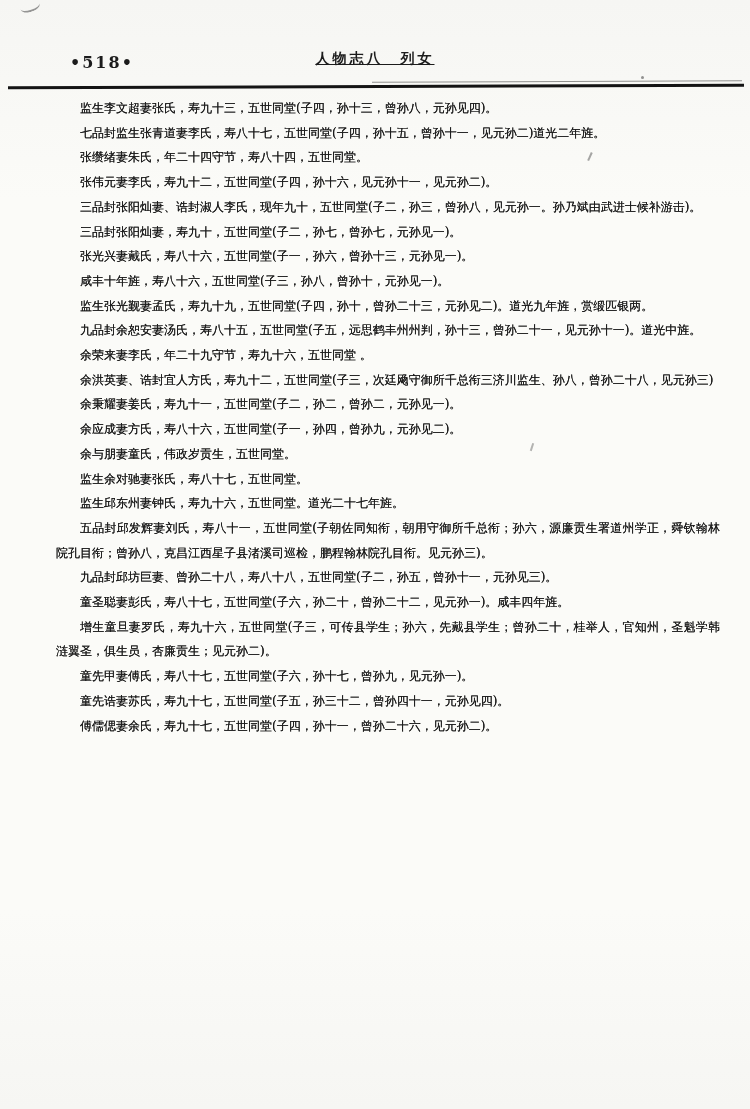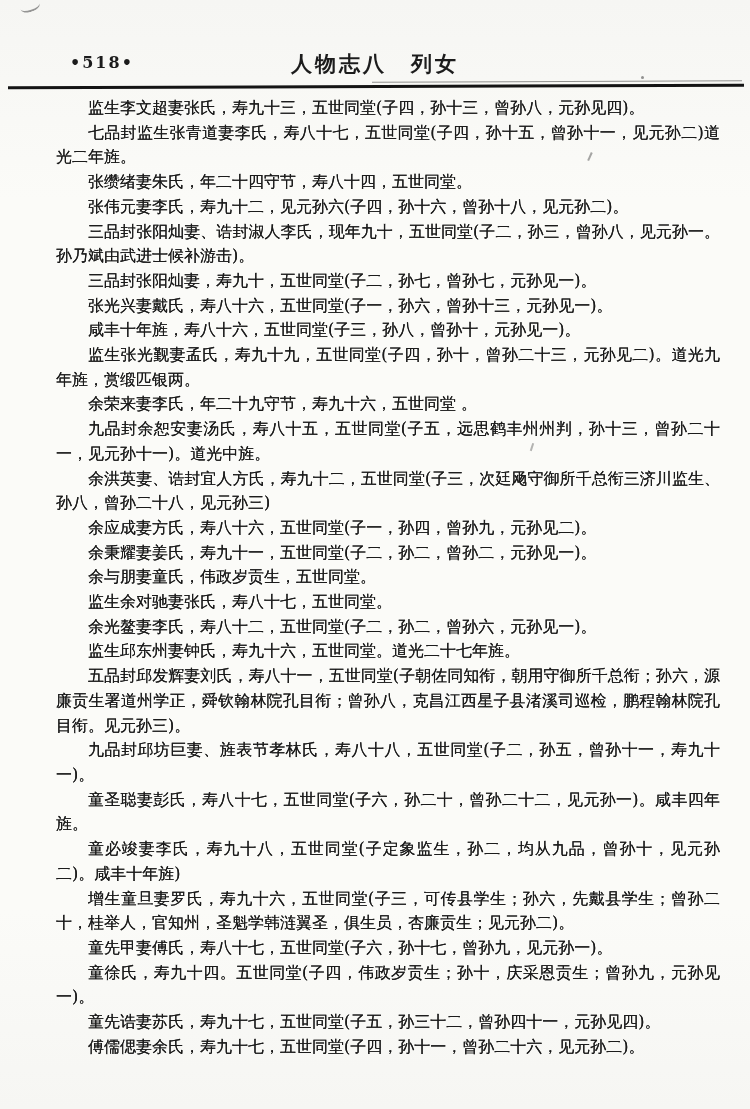--- a/index.html
+++ b/index.html
@@ -4,26 +4,26 @@
 <style>
   html,body{margin:0;padding:0;background:#e9e9e7;}
   .page{
     position:relative;width:750px;height:1109px;margin:0 auto;
     background:linear-gradient(180deg,#f6f6f3 0%,#fbfbf8 18%,#fbfbf8 82%,#f6f6f3 100%);
     font-family:"DejaVu Serif","Liberation Serif",serif;
     color:#1c1c1c;overflow:hidden;
   }
   .header{position:absolute;top:50px;left:0;right:0;height:26px;}
   .pagenum{position:absolute;left:70px;top:3px;font-size:16px;letter-spacing:2px;font-weight:600;}
-  .title{position:absolute;left:0;right:0;top:0;text-align:center;font-size:21px;letter-spacing:3px;font-weight:700;}
+  .title{position:absolute;left:0;right:0;top:0;text-align:center;font-size:14px;letter-spacing:3px;font-weight:700;text-decoration:underline;}
   .rule{position:absolute;top:85px;left:8px;width:736px;height:3px;background:#141414;transform:rotate(-0.18deg);}
   .rule-thin{position:absolute;top:81px;left:372px;width:370px;height:1px;background:rgba(20,20,20,.45);transform:rotate(-0.2deg);}
   .body{position:absolute;top:96px;left:56px;width:664px;}
   p.rec{
-    margin:0;font-size:16px;line-height:24.7px;
+    margin:0;font-size:12px;line-height:24.7px;
     text-align:justify;text-justify:inter-ideograph;
     text-indent:2em;letter-spacing:0;
     text-shadow:0 0 0.4px currentColor;
   }
   .artifact{position:absolute;pointer-events:none;}
   .a1{left:20px;top:1px;width:20px;height:9px;border-bottom:2px solid rgba(70,70,70,.55);border-radius:50%;transform:rotate(-18deg);}
   .a2{left:589px;top:152px;width:1.5px;height:9px;background:rgba(80,80,80,.5);transform:rotate(24deg);}
   .a3{left:531px;top:443px;width:1.5px;height:8px;background:rgba(90,90,90,.45);transform:rotate(18deg);}
   .a4{left:641px;top:76px;width:3px;height:3px;background:rgba(60,60,60,.55);border-radius:50%;}
 </style>
@@ -40,38 +40,35 @@
     <span class="pagenum">•518•</span>
     <span class="title">人物志八　列女</span>
   </div>
   <div class="rule-thin"></div>
   <div class="rule"></div>
 
   <div class="body">
       <p class="rec">监生李文超妻张氏，寿九十三，五世同堂(子四，孙十三，曾孙八，元孙见四)。</p>
       <p class="rec">七品封监生张青道妻李氏，寿八十七，五世同堂(子四，孙十五，曾孙十一，见元孙二)道光二年旌。</p>
       <p class="rec">张缵绪妻朱氏，年二十四守节，寿八十四，五世同堂。</p>
-      <p class="rec">张伟元妻李氏，寿九十二，见元孙六(子四，孙十六，曾孙十八，见元孙二)。</p>
+      <p class="rec">张伟元妻李氏，寿九十二，五世同堂(子四，孙十六，见元孙十一，见元孙二)。</p>
       <p class="rec">三品封张阳灿妻、诰封淑人李氏，现年九十，五世同堂(子二，孙三，曾孙八，见元孙一。孙乃斌由武进士候补游击)。</p>
       <p class="rec">三品封张阳灿妻，寿九十，五世同堂(子二，孙七，曾孙七，元孙见一)。</p>
       <p class="rec">张光兴妻戴氏，寿八十六，五世同堂(子一，孙六，曾孙十三，元孙见一)。</p>
       <p class="rec">咸丰十年旌，寿八十六，五世同堂(子三，孙八，曾孙十，元孙见一)。</p>
       <p class="rec">监生张光觐妻孟氏，寿九十九，五世同堂(子四，孙十，曾孙二十三，元孙见二)。道光九年旌，赏缎匹银两。</p>
+      <p class="rec">九品封余恕安妻汤氏，寿八十五，五世同堂(子五，远思鹤丰州州判，孙十三，曾孙二十一，见元孙十一)。道光中旌。</p>
       <p class="rec">余荣来妻李氏，年二十九守节，寿九十六，五世同堂 。</p>
-      <p class="rec">九品封余恕安妻汤氏，寿八十五，五世同堂(子五，远思鹤丰州州判，孙十三，曾孙二十一，见元孙十一)。道光中旌。</p>
       <p class="rec">余洪英妻、诰封宜人方氏，寿九十二，五世同堂(子三，次廷飏守御所千总衔三济川监生、孙八，曾孙二十八，见元孙三)</p>
+      <p class="rec">余秉耀妻姜氏，寿九十一，五世同堂(子二，孙二，曾孙二，元孙见一)。</p>
       <p class="rec">余应成妻方氏，寿八十六，五世同堂(子一，孙四，曾孙九，元孙见二)。</p>
-      <p class="rec">余秉耀妻姜氏，寿九十一，五世同堂(子二，孙二，曾孙二，元孙见一)。</p>
       <p class="rec">余与朋妻童氏，伟政岁贡生，五世同堂。</p>
       <p class="rec">监生余对驰妻张氏，寿八十七，五世同堂。</p>
-      <p class="rec">余光鳌妻李氏，寿八十二，五世同堂(子二，孙二，曾孙六，元孙见一)。</p>
       <p class="rec">监生邱东州妻钟氏，寿九十六，五世同堂。道光二十七年旌。</p>
       <p class="rec">五品封邱发辉妻刘氏，寿八十一，五世同堂(子朝佐同知衔，朝用守御所千总衔；孙六，源廉贡生署道州学正，舜钦翰林院孔目衔；曾孙八，克昌江西星子县渚溪司巡检，鹏程翰林院孔目衔。见元孙三)。</p>
-      <p class="rec">九品封邱坊巨妻、旌表节孝林氏，寿八十八，五世同堂(子二，孙五，曾孙十一，寿九十一)。</p>
+      <p class="rec">九品封邱坊巨妻、曾孙二十八，寿八十八，五世同堂(子二，孙五，曾孙十一，元孙见三)。</p>
       <p class="rec">童圣聪妻彭氏，寿八十七，五世同堂(子六，孙二十，曾孙二十二，见元孙一)。咸丰四年旌。</p>
-      <p class="rec">童必竣妻李氏，寿九十八，五世同堂(子定象监生，孙二，均从九品，曾孙十，见元孙二)。咸丰十年旌)</p>
       <p class="rec">增生童旦妻罗氏，寿九十六，五世同堂(子三，可传县学生；孙六，先戴县学生；曾孙二十，桂举人，官知州，圣魁学韩涟翼圣，俱生员，杏廉贡生；见元孙二)。</p>
       <p class="rec">童先甲妻傅氏，寿八十七，五世同堂(子六，孙十七，曾孙九，见元孙一)。</p>
-      <p class="rec">童徐氏，寿九十四。五世同堂(子四，伟政岁贡生；孙十，庆采恩贡生；曾孙九，元孙见一)。</p>
       <p class="rec">童先诰妻苏氏，寿九十七，五世同堂(子五，孙三十二，曾孙四十一，元孙见四)。</p>
       <p class="rec">傅儒偲妻余氏，寿九十七，五世同堂(子四，孙十一，曾孙二十六，见元孙二)。</p>
     </div>
 </div>
 
 </body></html>

